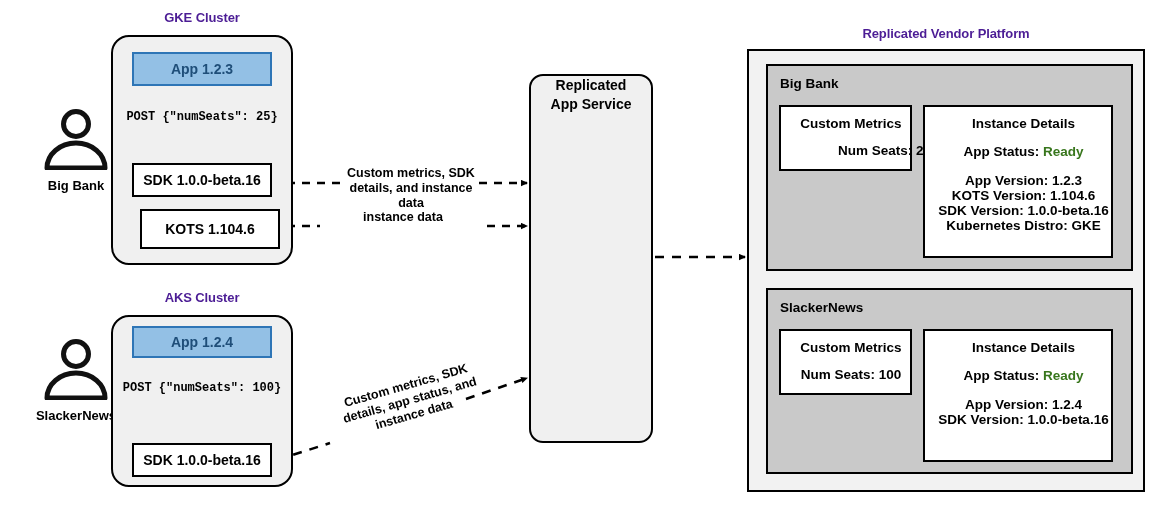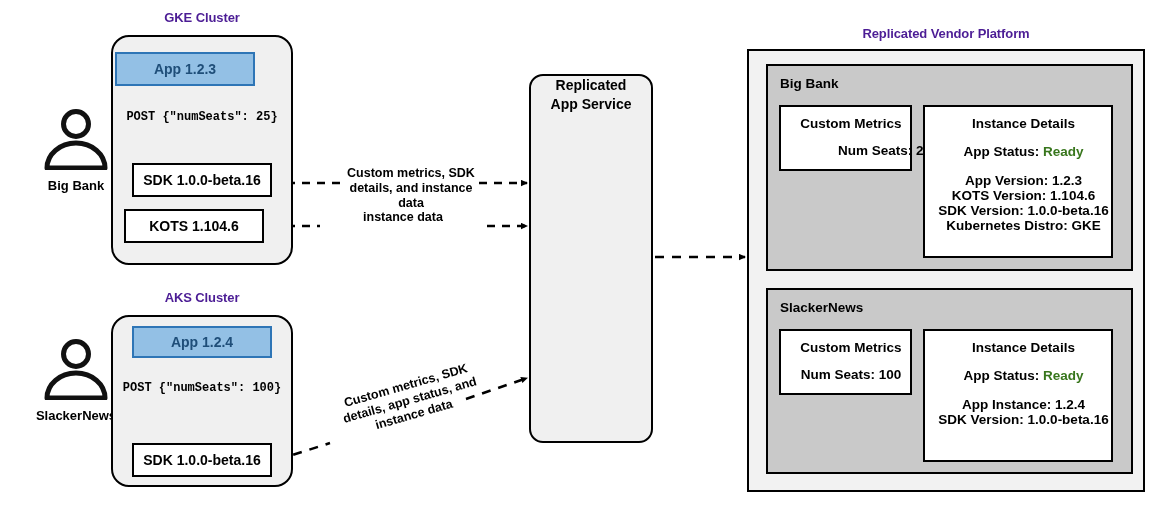--- a/index.html
+++ b/index.html
@@ -209,27 +209,27 @@
       <circle cx="58" cy="16" r="12.5" fill="none" stroke="#111" stroke-width="5"></circle>
       <path d="M29,60 A29,25 0 0 1 87,60 Z" fill="none" stroke="#111" stroke-width="5" stroke-linejoin="round"></path>
     </svg>
     <div class="actor-label" style="margin-top:4px;">SlackerNews</div>
   </div>
 
   <div class="abs title" style="left:111px; top:10px; width:182px;">GKE Cluster</div>
 
   <div class="abs cluster" style="left:111px; top:35px; width:182px; height:230px;"></div>
 
-  <div class="abs app-box" style="left:115px; top:52px; width:140px; height:34px;">App 1.2.3</div>
+  <div class="abs app-box" style="left:132px; top:52px; width:140px; height:34px;">App 1.2.3</div>
 
   <div class="abs post-text" style="left:112px; top:110px; width:180px;">POST {"numSeats": 25}</div>
 
   <div class="abs comp-box" style="left:132px; top:163px; width:140px; height:34px;">SDK 1.0.0-beta.16</div>
 
-  <div class="abs comp-box" style="left:124px; top:209px; width:140px; height:34px;">KOTS 1.104.6</div>
+  <div class="abs comp-box" style="left:140px; top:209px; width:140px; height:40px;">KOTS 1.104.6</div>
 
   <div class="abs title" style="left:111px; top:290px; width:182px;">AKS Cluster</div>
 
   <div class="abs cluster" style="left:111px; top:315px; width:182px; height:172px;"></div>
 
   <div class="abs app-box" style="left:132px; top:326px; width:140px; height:32px;">App 1.2.4</div>
 
   <div class="abs post-text" style="left:107px; top:381px; width:190px;">POST {"numSeats": 100}</div>
 
   <div class="abs comp-box" style="left:132px; top:443px; width:140px; height:34px;">SDK 1.0.0-beta.16</div>
@@ -294,18 +294,18 @@
     <div class="panel-line" style="margin:12px 0 0 11px;">Num Seats: 100</div>
   </div>
 
   <div class="abs panel" style="left:923px; top:329px; width:190px; height:133px;">
     <div class="panel-head" style="margin:9px 0 0 11px;">Instance Details</div>
     <div class="panel-line" style="margin:13px 0 0 11px;">
       <span>App Status:</span>
       <span class="ready">Ready</span>
     </div>
     <div style="margin:14px 0 0 11px;">
-      <div class="panel-line">App Instance: 1.2.4</div>
+      <div class="panel-line">App Version: 1.2.4</div>
       <div class="panel-line">SDK Version: 1.0.0-beta.16</div>
     </div>
   </div>
 
 </div>
 
 </body></html>

